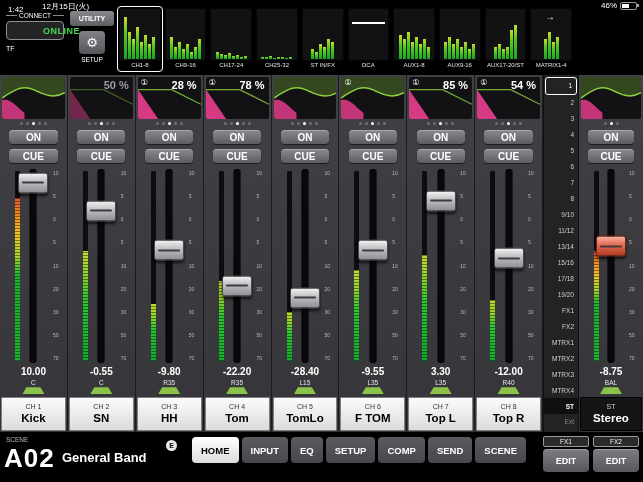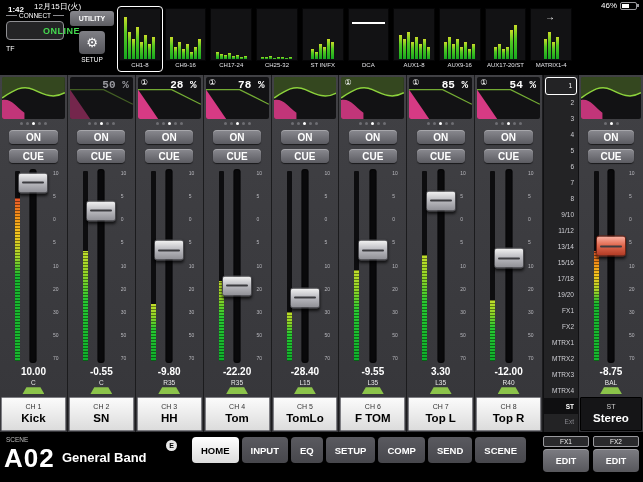--- a/index.html
+++ b/index.html
@@ -2,22 +2,22 @@
 <html><head>
 <meta charset="utf-8">
 <style>
   *{box-sizing:border-box;margin:0;padding:0;}
   html,body{background:#000;}
   body{font-family:"Liberation Sans","DejaVu Sans",sans-serif;}
   .app{width:643px;height:482px;position:relative;overflow:hidden;background:#2f2f31;}
 
   
   .topbar{position:relative;height:75px;background:#000;}
-  .status-time{position:absolute;left:8px;top:5px;font-size:8px;color:#fff;font-weight:bold;}
-  .status-date{position:absolute;left:34px;top:1px;font-size:8px;color:#fff;}
+  .status-time{position:absolute;left:8px;top:5px;font-size:8px;color:#fff;font-weight:normal;}
+  .status-date{position:absolute;left:42px;top:1px;font-size:8px;color:#fff;}
   .battery{position:absolute;right:6px;top:1px;display:flex;align-items:center;gap:3px;}
   .batt-pct{font-size:8px;color:#fff;}
   .batt-icon{width:17px;height:8px;border:1px solid #9a9a9e;border-radius:2px;position:relative;display:inline-block;}
   .batt-icon::after{content:"";position:absolute;right:-3px;top:1px;width:2px;height:3px;background:#9a9a9e;}
   .batt-fill{position:absolute;left:1px;top:1px;bottom:1px;width:46%;background:#fff;display:block;}
   .connect{position:absolute;left:6px;top:12px;width:58px;}
   .connect-label{display:flex;align-items:center;gap:2px;color:#fff;font-size:6.5px;justify-content:center;}
   .connect-label i{flex:1;height:1px;background:#8a8a8e;}
   .online{display:block;width:100%;height:19px;margin-top:2px;border:1px solid #8f8f93;border-radius:4px;background:#242426;color:#45d94f;font-weight:bold;font-size:9px;font-family:inherit;letter-spacing:.5px;padding-left:36px;}
   .tf{margin-top:5px;font-size:7px;color:#fff;}
@@ -35,21 +35,21 @@
   .scroll-arrow{position:absolute;left:545px;top:11px;color:#fff;font-size:10px;z-index:2;}
 
   
   .main{display:flex;height:357px;background:#2a2a2c;}
   .strip{flex:1 1 0;display:flex;flex-direction:column;background:linear-gradient(#414145,#36363a);border-right:1px solid #1b1b1d;position:relative;min-width:0;}
   .strip.master{flex:0 0 64px;border-right:none;}
   .thumb{height:42px;margin:2px 2px 0;background:#121214;border-radius:2px;position:relative;overflow:hidden;}
   .thumb svg{position:absolute;inset:0;width:100%;height:100%;}
   .thumb.dim svg{opacity:.5;}
   .badge{position:absolute;top:1px;left:3px;font-size:8px;color:#fff;}
-  .pct{position:absolute;top:2px;right:4px;font-size:11px;font-weight:bold;color:#fff;font-family:Liberation Mono, monospace;}
+  .pct{position:absolute;top:2px;right:4px;font-size:11px;font-weight:bold;color:#fff;}
   .thumb.dim .pct{color:#9a9aa0;}
   .dots{height:9px;display:flex;align-items:center;justify-content:center;gap:3px;}
   .dots i{width:3px;height:3px;border-radius:50%;background:#6e6e73;}
   .dots i.on{background:#fff;}
   .btn{display:block;width:72%;height:14px;margin:2px auto 0;border:none;border-radius:4px;background:linear-gradient(#8a8a90,#5c5c62);color:#fff;font-weight:bold;font-size:10px;font-family:inherit;box-shadow:0 1px 1px rgba(0,0,0,.6),inset 0 1px 0 rgba(255,255,255,.25);}
   .btn.cue{margin-top:5px;}
   .fader{flex:1;position:relative;margin-top:4px;}
   .meter{position:absolute;left:15px;top:4px;bottom:4px;width:5px;background:#0d0d0f;border-radius:1px;}
   .meter .fill{position:absolute;left:0;right:0;bottom:0;background:repeating-linear-gradient(to top,rgba(0,0,0,.45) 0 1px,transparent 1px 3px),linear-gradient(to top,#0fae2b,#27c831 55%,#8fd427 78%,#c3de2b);}
   .meter .fill.hot{background:repeating-linear-gradient(to top,rgba(0,0,0,.45) 0 1px,transparent 1px 3px),linear-gradient(to top,#18b62e 0 52%,#a5d52a 64%,#f5c51d 78%,#f28a17 90%,#e8542a);}

